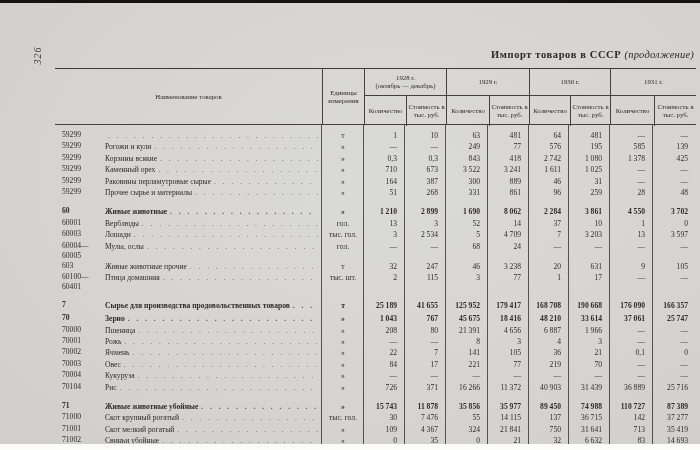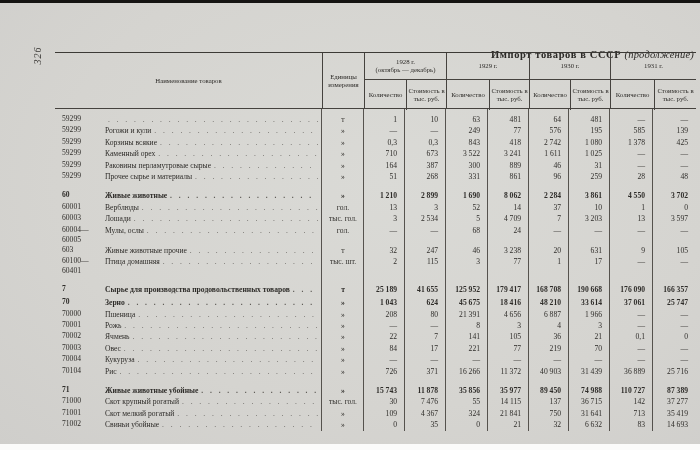--- a/index.html
+++ b/index.html
@@ -8,21 +8,21 @@
   .scan{position:relative;width:700px;height:450px;overflow:hidden;
         background:#d7d6d2;
         background-image:radial-gradient(ellipse at 55% 40%, #dadad6 0%, #d5d4d0 60%, #cfcecb 100%);}
   .topbar{position:absolute;top:0;left:0;width:700px;height:3px;background:#151412;}
   .bottombar{position:absolute;bottom:0;left:0;width:700px;height:6px;background:#fbfbfa;}
   .pagenum{position:absolute;left:28px;top:50px;transform:rotate(-90deg);transform-origin:center;
            font-style:italic;font-size:10px;color:#3a3835;letter-spacing:1px;}
   .heading{position:absolute;top:49px;right:6px;font-size:10.5px;color:#2b2926;
            font-weight:bold;letter-spacing:0.6px;white-space:nowrap;}
   .heading .paren{font-weight:normal;font-style:italic;letter-spacing:0.2px;}
-  .tbl{position:absolute;left:55px;top:52px;width:641px;color:#2e2c29;}
+  .tbl{position:absolute;left:55px;top:68px;width:641px;color:#2e2c29;}
   
   .thead{position:relative;height:57px;border-top:1.5px solid #3c3a36;border-bottom:1px solid #45423e;
          font-size:6.8px;line-height:1.15;text-align:center;}
   .hcell{position:absolute;top:0;height:100%;display:flex;align-items:center;justify-content:center;}
   .h-name{left:0;width:267px;}
   .h-unit{left:267px;width:42px;border-left:1px solid #45423e;padding:0 2px;}
   .grp{position:absolute;top:0;height:100%;border-left:1px solid #45423e;}
   .g0{left:309px;width:82px;} .g1{left:391px;width:83px;}
   .g2{left:474px;width:81px;} .g3{left:555px;width:86px;}
   .glabel{height:26px;display:flex;flex-direction:column;align-items:center;justify-content:center;}
@@ -342,21 +342,21 @@
         </div>
 
   <div class="row bold">
     <div class="cd">70</div>
     <div class="nm-cell">
       <span class="nm">Зерно</span>
       <span class="ld">&nbsp;. &nbsp;. &nbsp;. &nbsp;. &nbsp;. &nbsp;. &nbsp;. &nbsp;. &nbsp;. &nbsp;. &nbsp;. &nbsp;. &nbsp;. &nbsp;. &nbsp;. &nbsp;. &nbsp;. &nbsp;. &nbsp;. &nbsp;. &nbsp;. &nbsp;. &nbsp;. &nbsp;. &nbsp;. &nbsp;. &nbsp;. &nbsp;. &nbsp;. &nbsp;. &nbsp;. &nbsp;. &nbsp;. &nbsp;. &nbsp;. &nbsp;. &nbsp;. &nbsp;. &nbsp;. &nbsp;. &nbsp;. &nbsp;. &nbsp;. &nbsp;. &nbsp;. &nbsp;. &nbsp;. &nbsp;. &nbsp;. &nbsp;. &nbsp;. &nbsp;. &nbsp;. &nbsp;. &nbsp;. &nbsp;. &nbsp;. &nbsp;. &nbsp;. &nbsp;. </span>
     </div>
     <div class="un">»</div>
   <div class="val v0">1 043</div>
-          <div class="val v1">624</div>
+          <div class="val v1">767</div>
           <div class="val v2">45 675</div>
           <div class="val v3">18 416</div>
           <div class="val v4">48 210</div>
           <div class="val v5">33 614</div>
           <div class="val v6">37 061</div>
           <div class="val v7">25 747</div>
         </div>
 
   <div class="row">
     <div class="cd">70000</div>

